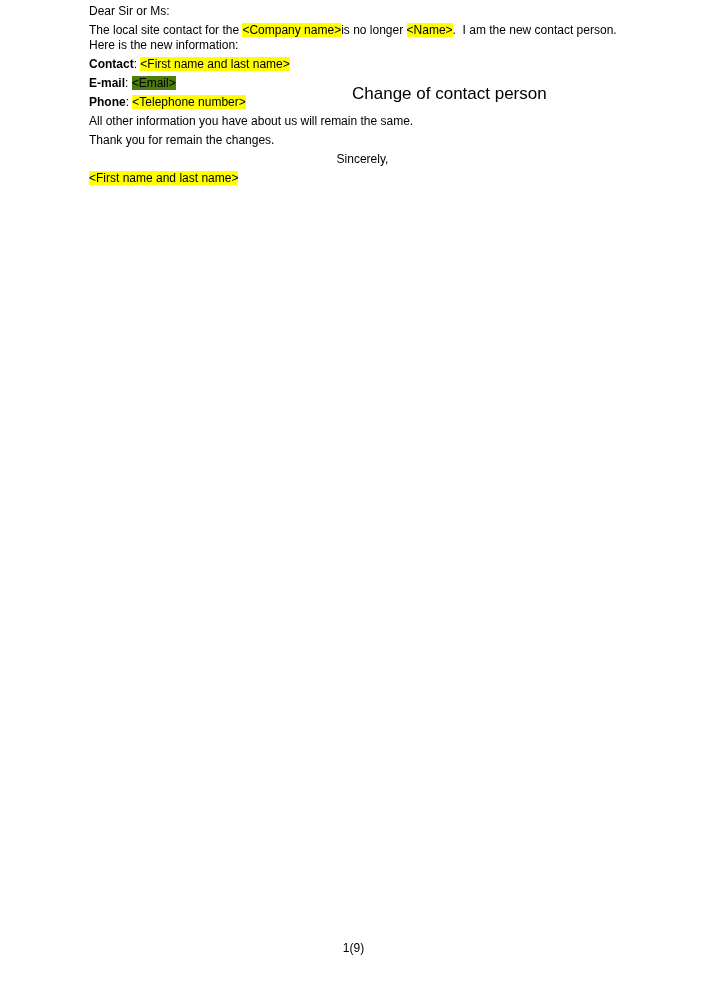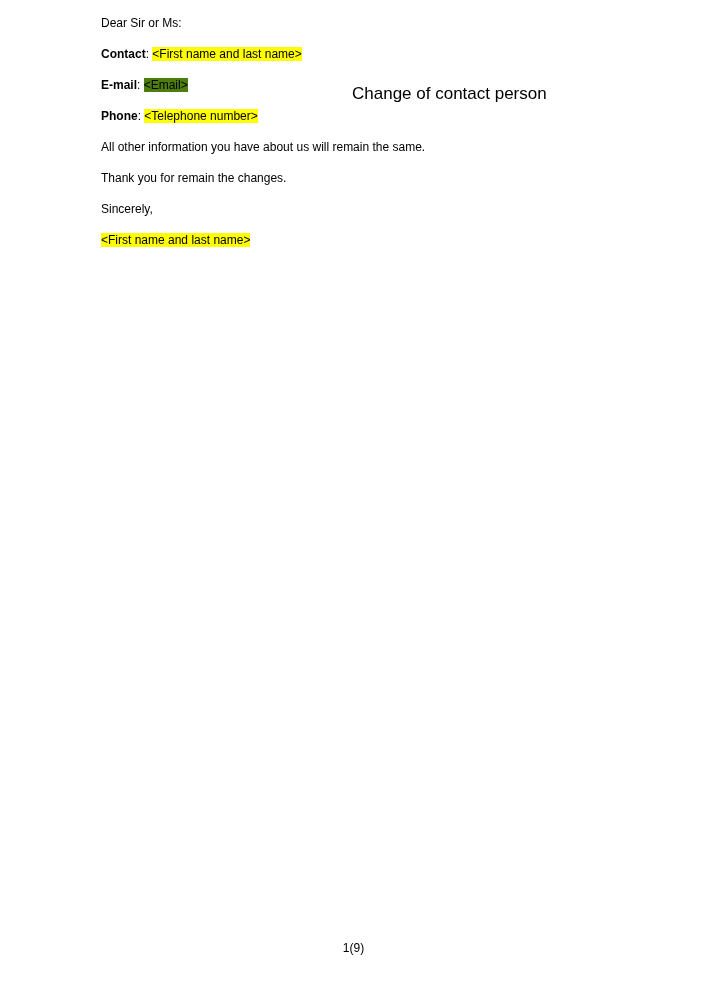--- a/index.html
+++ b/index.html
@@ -27,31 +27,31 @@
     line-height: 20px;
     white-space: nowrap;
   }
   .content {
     position: absolute;
     left: 85px;
     top: 0;
     width: 555px;
   }
   .content p {
-    margin: 16px;
+    margin: 4px;
     line-height: 15px;
   }
   .p-dear      { margin-top: 194px; }
   .p-intro     { margin-top: 13px; }
   .p-contact   { margin-top: 12px; }
   .p-email     { margin-top: 13px; }
   .p-phone     { margin-top: 13px; }
   .p-remain    { margin-top: 13px; }
   .p-thanks    { margin-top: 14px; }
-  .p-sincerely { margin-top: 41px; }
+  .p-sincerely { margin-top: 41px; text-align: center; }
   .p-signature { margin-top: 10px; }
   .b   { font-weight: bold; }
   .pre { white-space: pre-wrap; }
   .hl  { background-color: #ffff00; }
   .footer {
     position: absolute;
     left: 0;
     top: 941px;
     width: 100%;
     text-align: center;
@@ -63,20 +63,21 @@
 <body>
 
 <div class="page">
 
   <h1 class="doc-title">Change of contact person</h1>
 
   <div class="content">
 
     <p class="p-dear"><span>Dear Sir or Ms:</span></p>
 
+    <p class="p-intro"><span class="pre">The local site contact for the </span><span class="hl" style="background-color: rgb(255, 255, 0);">&lt;Company name&gt;</span><span class="pre">is no longer </span><span class="hl" style="background-color: rgb(255, 255, 0);">&lt;Name&gt;</span><span class="pre">.  I am the new contact person.</span><br><span>Here is the new information:</span></p>
 
     <p class="p-contact"><span class="b">Contact</span><span class="pre">: </span><span class="hl" style="background-color: rgb(255, 255, 0);">&lt;First name and last name&gt;</span></p>
 
     <p class="p-email"><span class="b">E-mail</span><span class="pre">: </span><span class="hl" style="background-color: #4d7c0f;">&lt;Email&gt;</span></p>
 
     <p class="p-phone"><span class="b">Phone</span><span class="pre">: </span><span class="hl" style="background-color: rgb(255, 255, 0);">&lt;Telephone number&gt;</span></p>
 
     <p class="p-remain"><span>All other information you have about us will remain the same.</span></p>
 
     <p class="p-thanks"><span>Thank you for remain the changes.</span></p>

